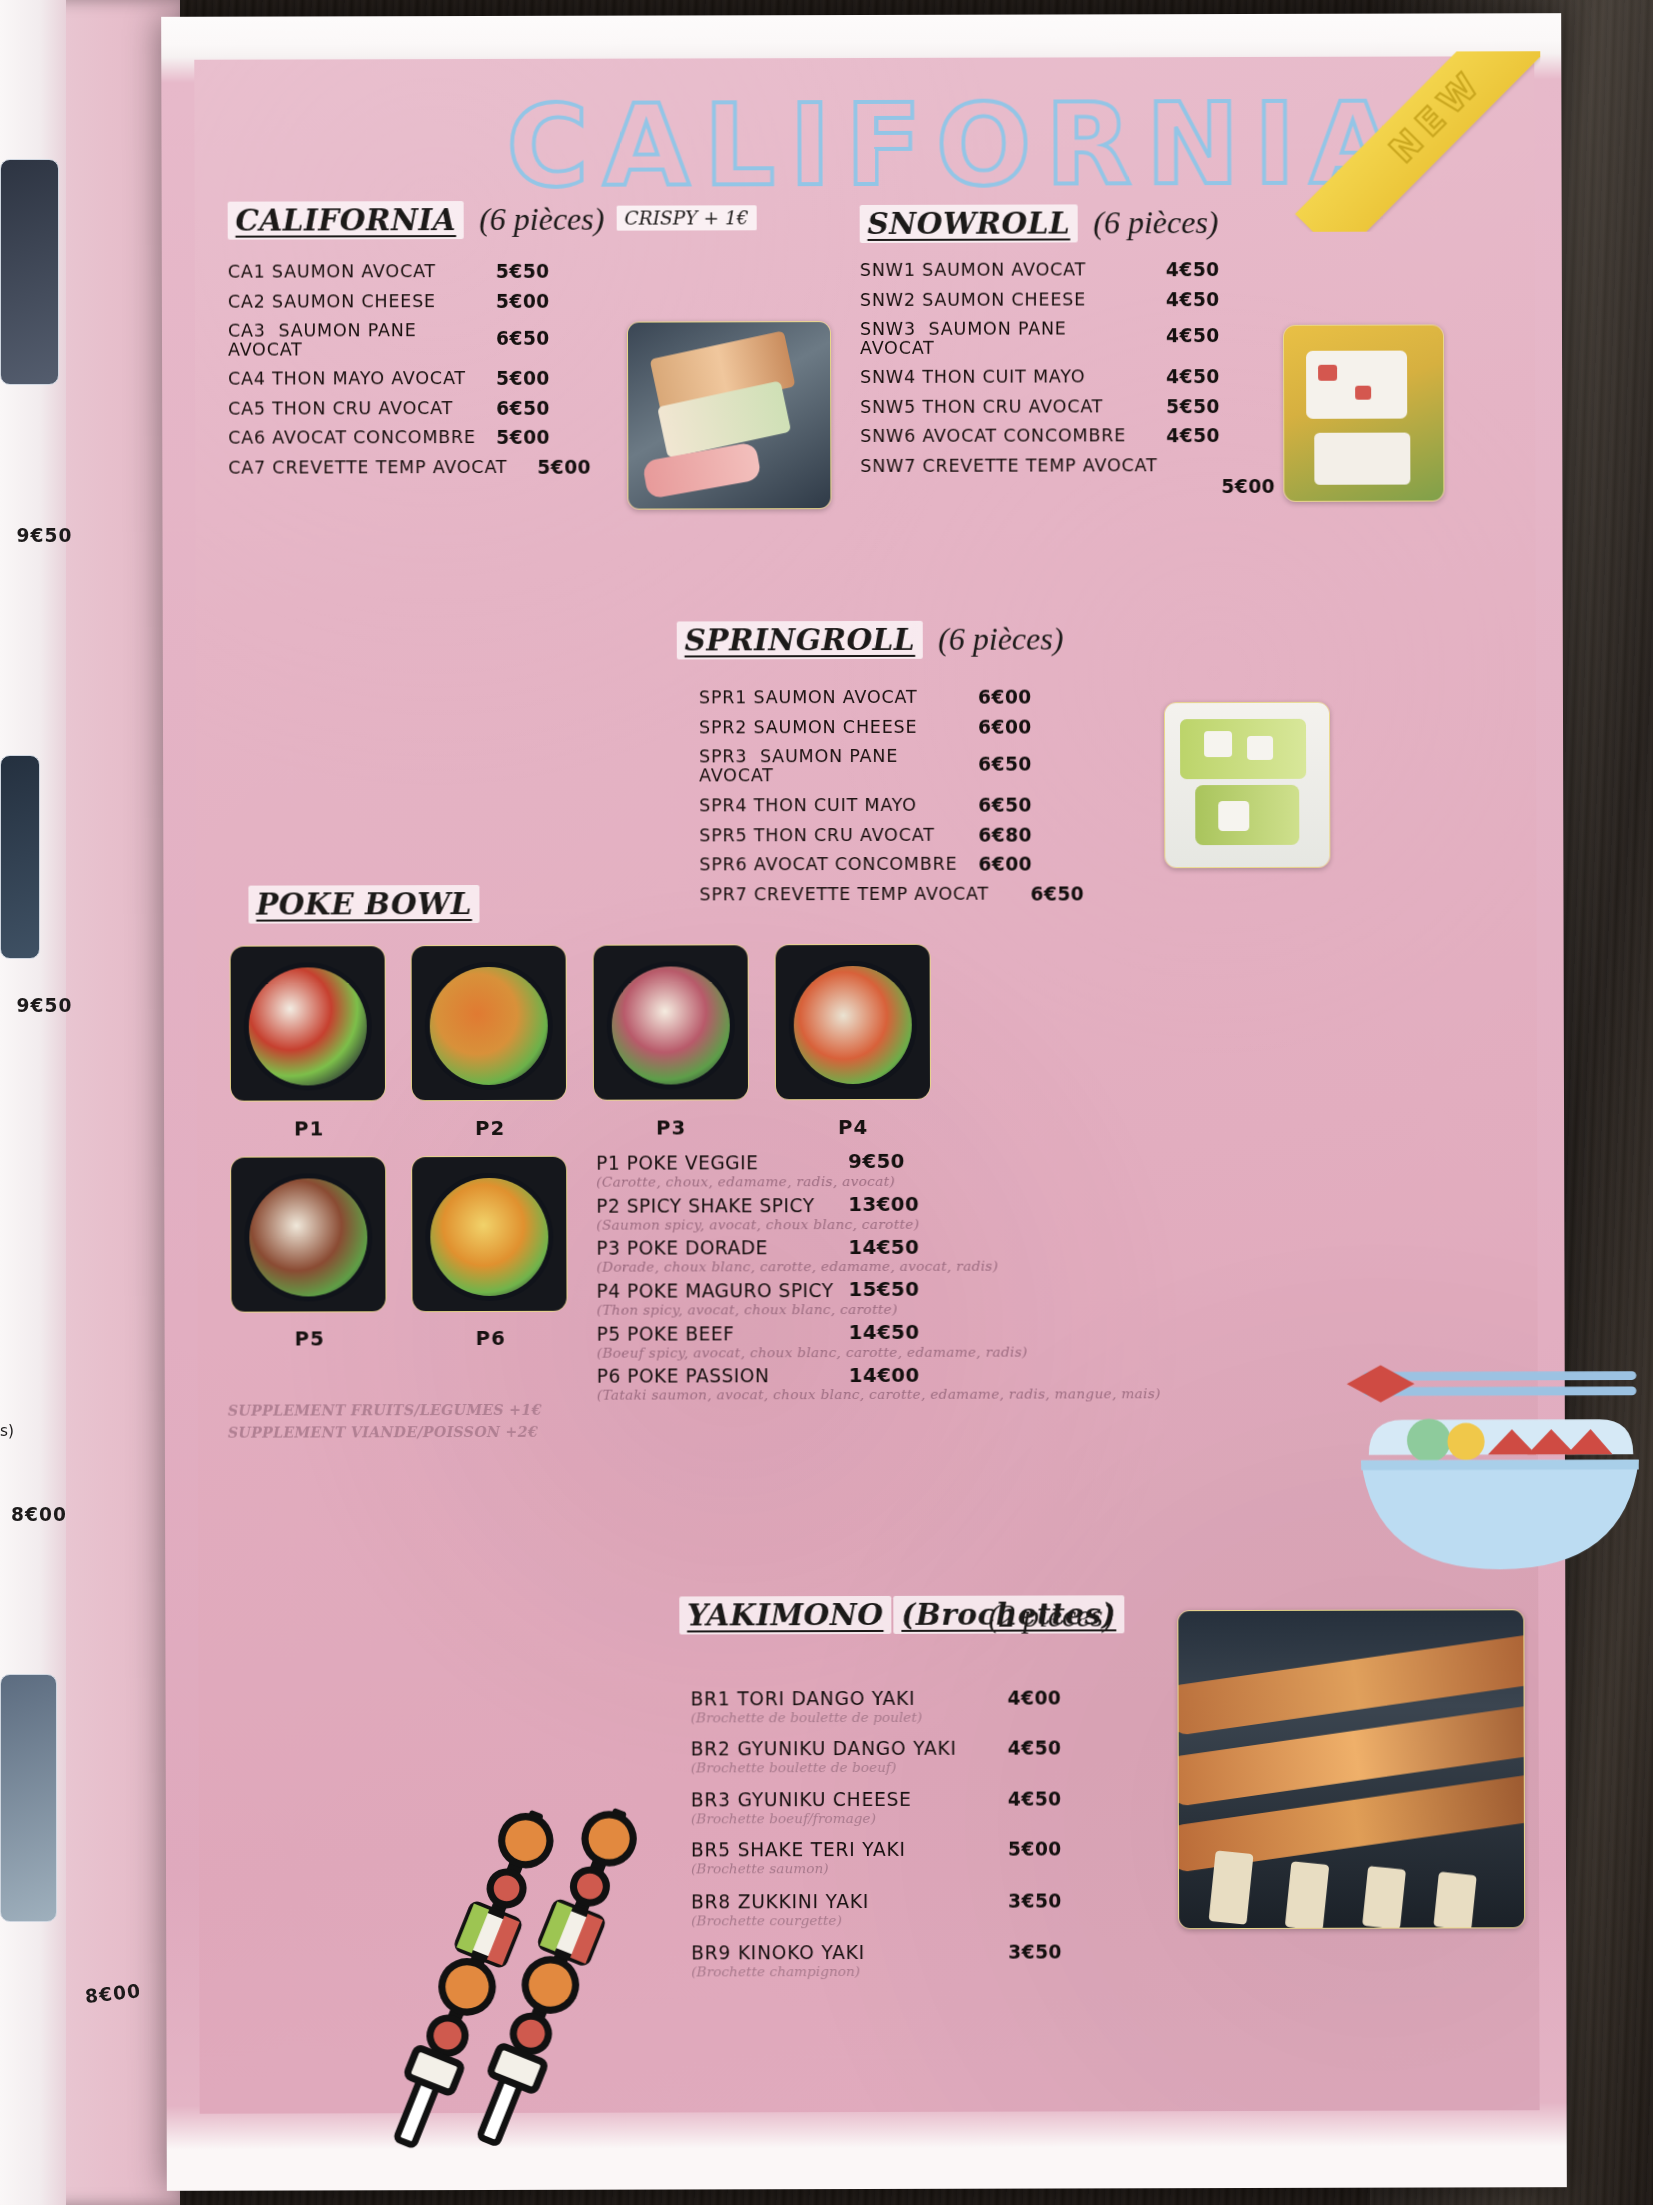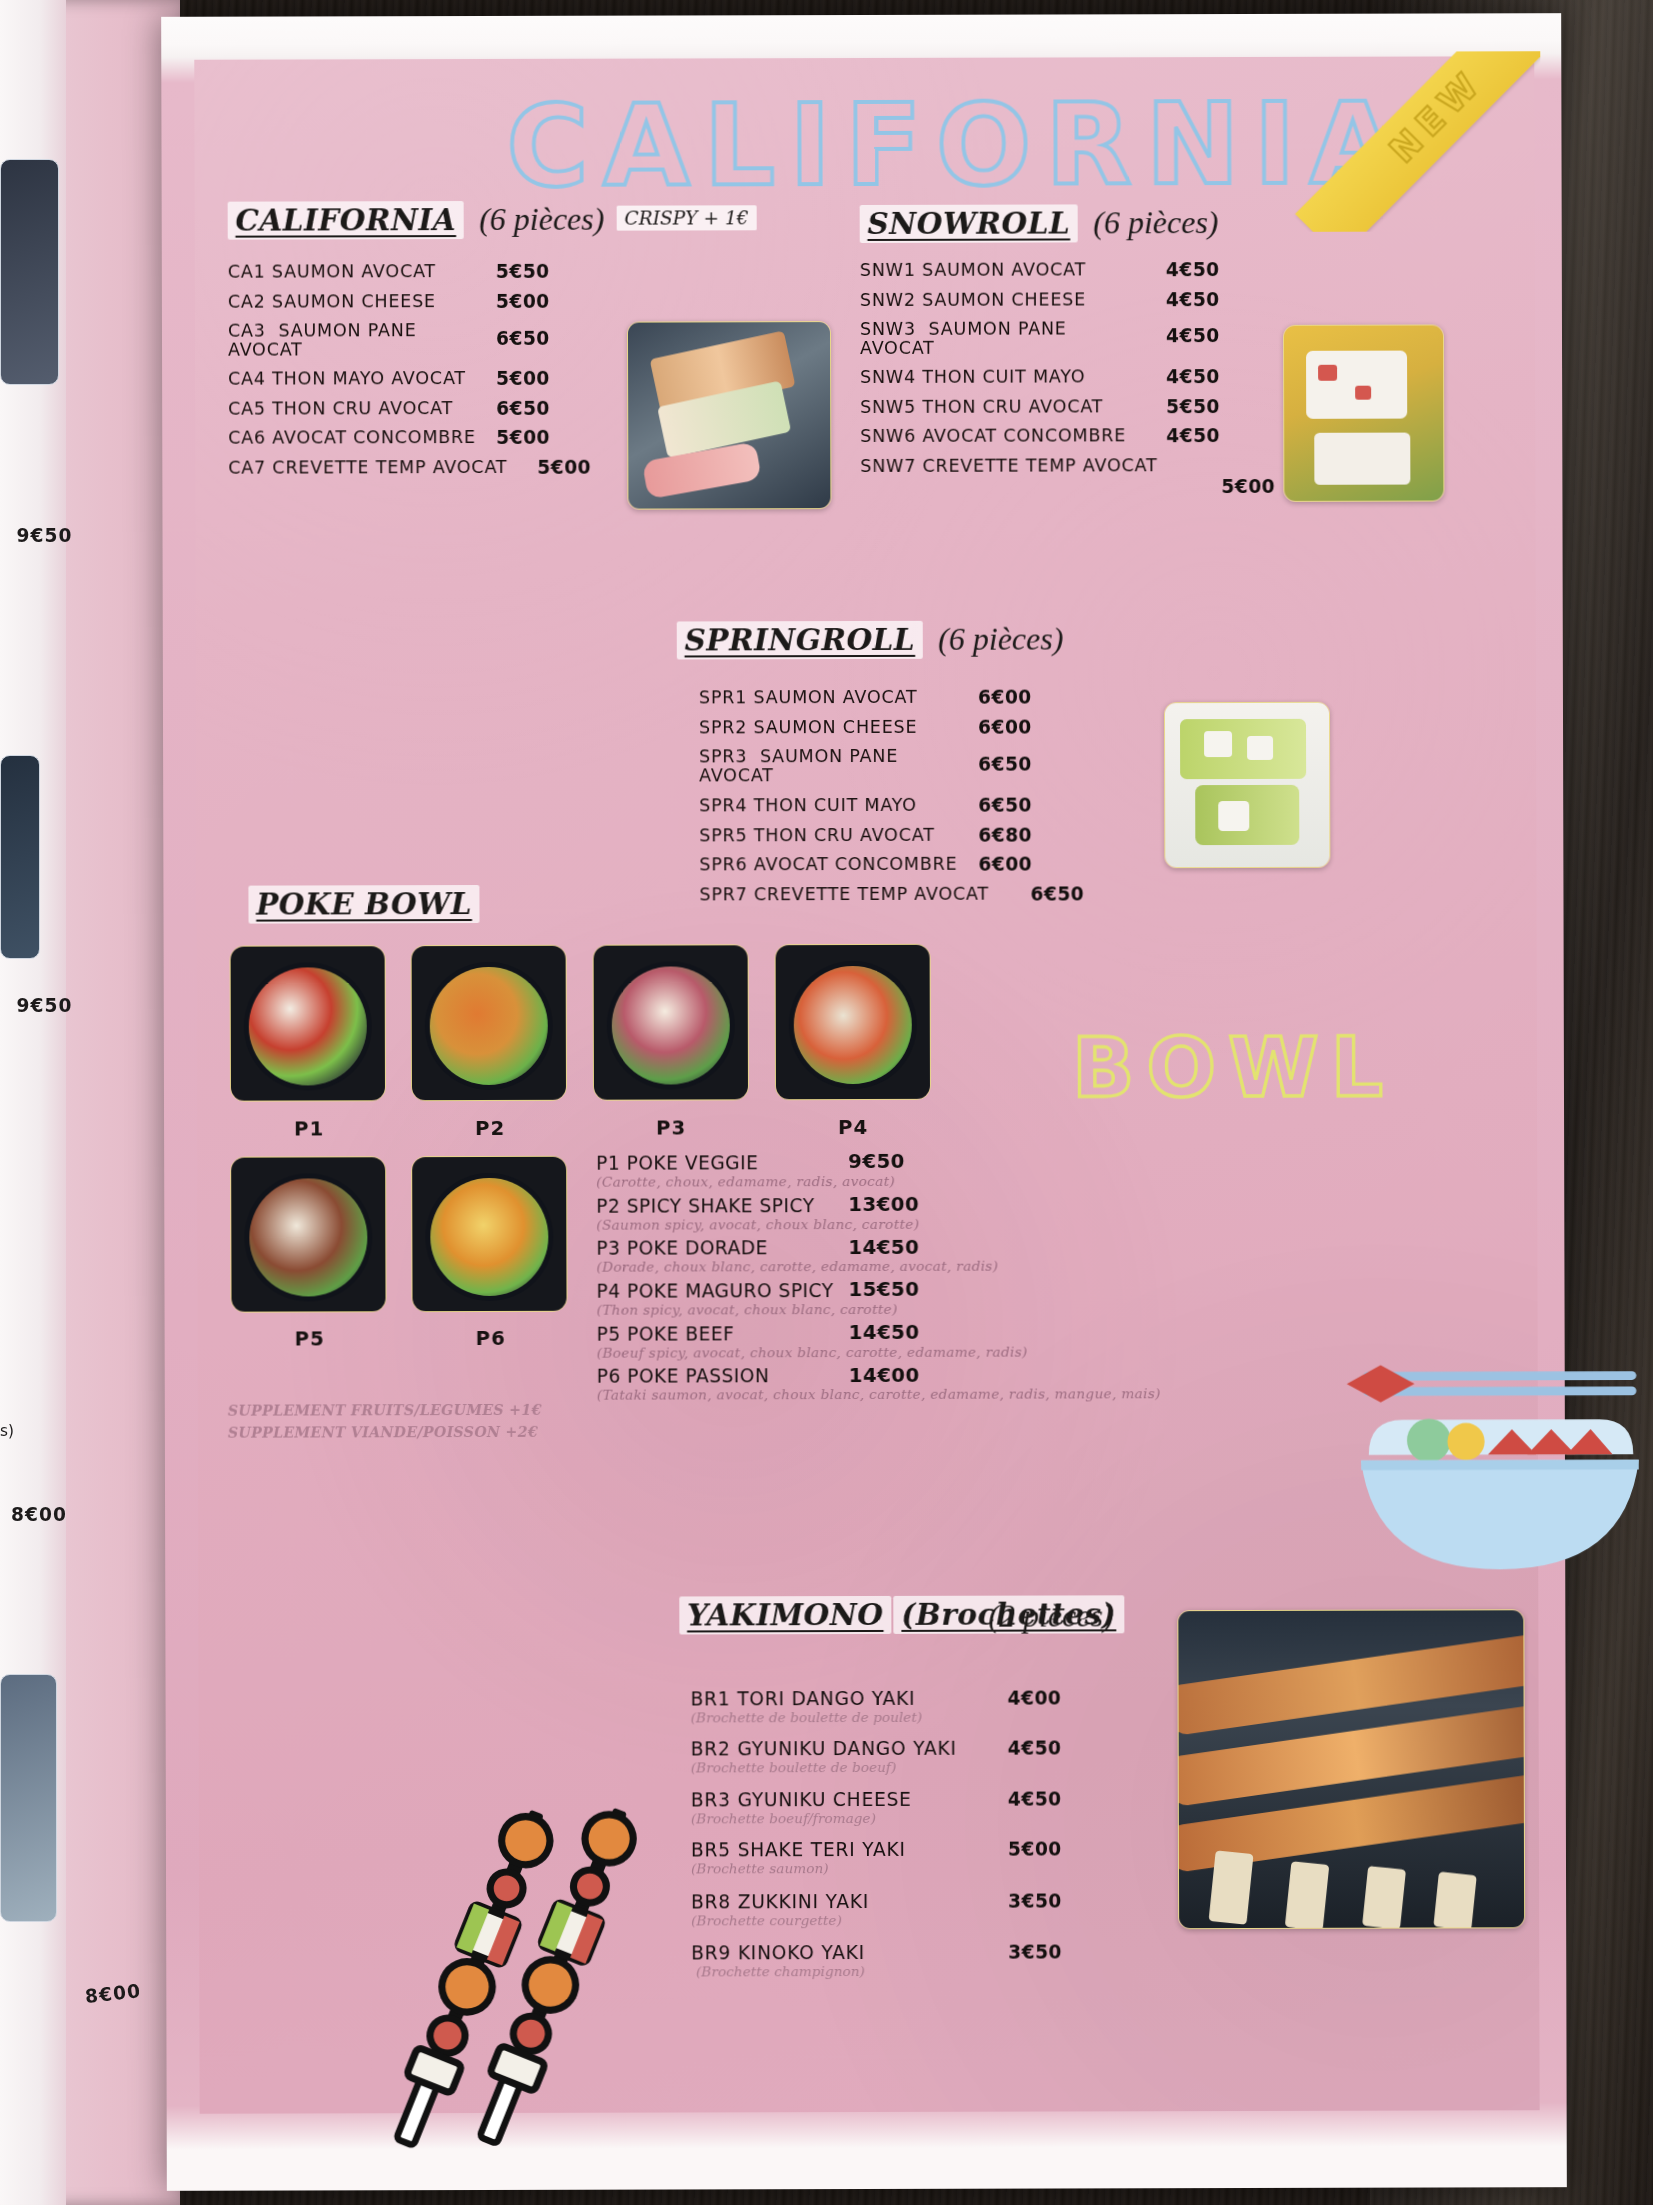--- a/index.html
+++ b/index.html
@@ -274,21 +274,20 @@
     <div style="position:absolute;left:30px;top:82px;width:104px;height:60px;background:linear-gradient(90deg,#a9c45c,#cfe08d);border-radius:7.7px;"></div>
     <div style="position:absolute;left:39px;top:28.4px;width:28.4px;height:26px;background:#f6f4ef;border-radius:3.8px;"></div>
     <div style="position:absolute;left:82px;top:33px;width:26px;height:24px;background:#f6f4ef;border-radius:3.8px;"></div>
     <div style="position:absolute;left:53px;top:98px;width:31px;height:29.5px;background:#f6f4ef;border-radius:4.4px;"></div>
   </div>
 
   <div class="sec-title-wrap" style="left:52px;top:826px;">
     <div class="sec-title">POKE BOWL</div>
   </div>
 
-  <div class="outline-word" id="word-bowl">BOWL</div>
 
   <div class="pbowl" style="left:33px;top:886px;">
     <div class="bg"></div>
         <div class="dish" style="background:radial-gradient(circle at 35% 35%, #f2ece2, #c6402f 38%, #7cbf4a 62%, #242a33 85%);"></div>
   </div>
   <div class="pbowl" style="left:214px;top:886px;">
     <div class="bg"></div>
         <div class="dish" style="background:radial-gradient(circle at 40% 40%, #e07a32, #d8913a 40%, #6bb24a 70%, #1e242c 88%);"></div>
   </div>
   <div class="pbowl" style="left:396px;top:886px;">
@@ -400,21 +399,21 @@
     <div class="d">(Brochette saumon)</div>
   </div>
   <div class="yk-price" style="left:809px;top:1781px;">5€00</div>
 
   <div class="yk-item" style="left:492px;top:1833px;">
     <div class="t"><span>BR8</span> <span>ZUKKINI YAKI</span></div>
     <div class="d">(Brochette courgette)</div>
   </div>
   <div class="yk-price" style="left:809px;top:1833px;">3€50</div>
 
-  <div class="yk-item" style="left:492px;top:1884px;text-align:right;">
+  <div class="yk-item" style="left:492px;top:1884px;">
     <div class="t"><span>BR9</span> <span>KINOKO YAKI</span></div>
     <div class="d">(Brochette champignon)</div>
   </div>
   <div class="yk-price" style="left:809px;top:1884px;">3€50</div>
 
   <div class="photo" style="left:979px;top:1553px;width:345px;height:317px;">
     <div class="ph-in" style="background:linear-gradient(180deg,#26303c 0%,#3b4550 30%,#1b2128 100%);"></div>
     <div style="position:absolute;left:-11px;top:49px;width:377px;height:50px;background:linear-gradient(90deg,#b96f3c,#e0a05c,#a85f33);border-radius:16.4px;transform:rotate(-8deg);"></div>
     <div style="position:absolute;left:-11px;top:120px;width:377px;height:50px;background:linear-gradient(90deg,#c2763f,#efb06a,#9c5a31);border-radius:16.4px;transform:rotate(-8deg);"></div>
     <div style="position:absolute;left:-11px;top:189px;width:377px;height:47px;background:linear-gradient(90deg,#b96a38,#e09e57,#96542d);border-radius:16.4px;transform:rotate(-8deg);"></div>

